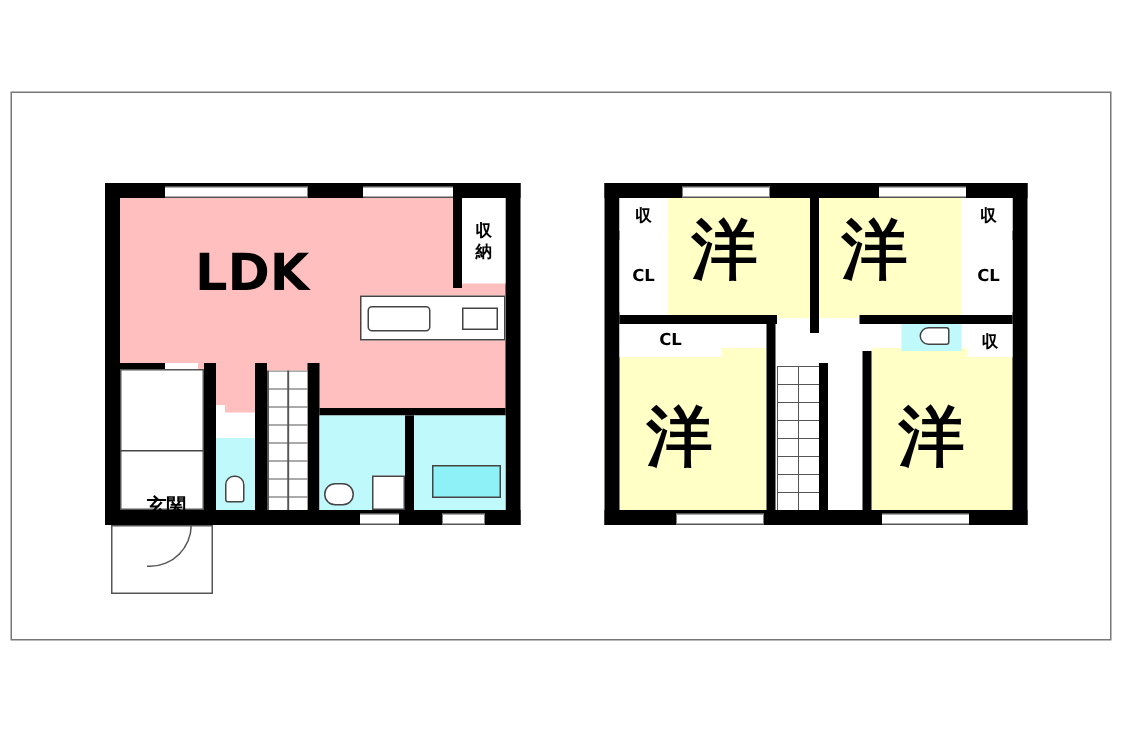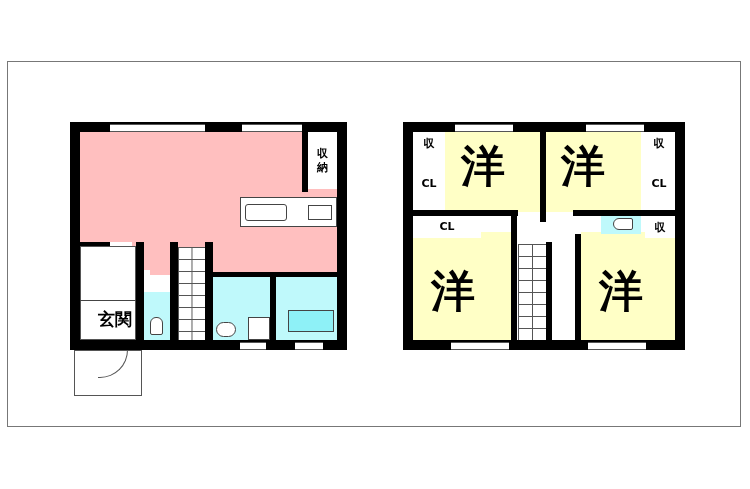--- a/index.html
+++ b/index.html
@@ -41,31 +41,32 @@
 
   <div class="wall" style="left:232px;top:10px;width:6px;height:60px;"></div>
   <div class="abs white" style="left:238px;top:10px;width:29px;height:57px;"></div>
   <div class="lbl" style="left:240px;top:25px;width:25px;font-size:11px;line-height:14px;white-space:pre;">収
 納</div>
 
   <div class="box" style="left:170px;top:75px;width:97px;height:30px;"></div>
   <div class="box" style="left:175px;top:82px;width:42px;height:17px;border-radius:3px;"></div>
   <div class="box" style="left:238px;top:83px;width:24px;height:15px;"></div>
 
+  <div class="lbl big" style="left:60px;top:40px;font-size:34px;">LDK</div>
 
   <div class="wall" style="left:10px;top:120px;width:30px;height:4px;"></div>
   <div class="wall" style="left:66px;top:120px;width:8px;height:98px;"></div>
   <div class="wall" style="left:100px;top:120px;width:8px;height:98px;"></div>
   <div class="wall" style="left:135px;top:120px;width:8px;height:98px;"></div>
   <div class="wall" style="left:143px;top:150px;width:124px;height:5px;"></div>
   <div class="wall" style="left:200px;top:155px;width:6px;height:63px;"></div>
 
   <div class="abs white" style="left:10px;top:124px;width:56px;height:94px;border:1px solid #555;"></div>
   <div class="line" style="left:10px;top:178px;width:56px;height:1px;"></div>
-  <div class="lbl" style="left:28px;top:186px;font-size:17px;font-family:Liberation Serif, serif;">玄関</div>
+  <div class="lbl" style="left:28px;top:206px;font-size:13px;font-family:Liberation Serif, serif;">玄関</div>
 
   <div class="abs wet" style="left:74px;top:170px;width:26px;height:48px;"></div>
   <div class="box" style="left:80px;top:195px;width:13px;height:18px;border-radius:6px 6px 2px 2px;"></div>
 
   <div class="stair" style="left:108px;top:125px;width:27px;height:93px;"></div>
 
   <div class="abs wet" style="left:143px;top:155px;width:57px;height:63px;"></div>
   <div class="box" style="left:146px;top:200px;width:20px;height:15px;border-radius:8px;"></div>
   <div class="box" style="left:178px;top:195px;width:22px;height:23px;"></div>
 

